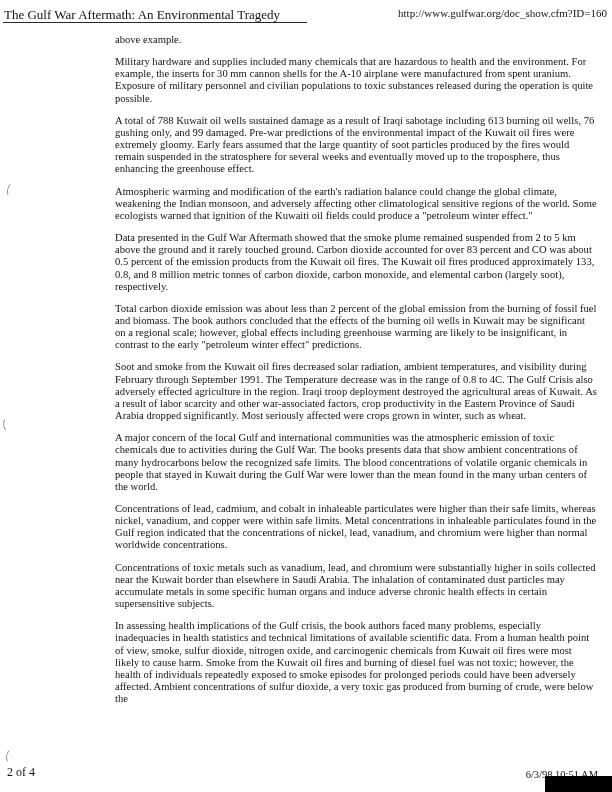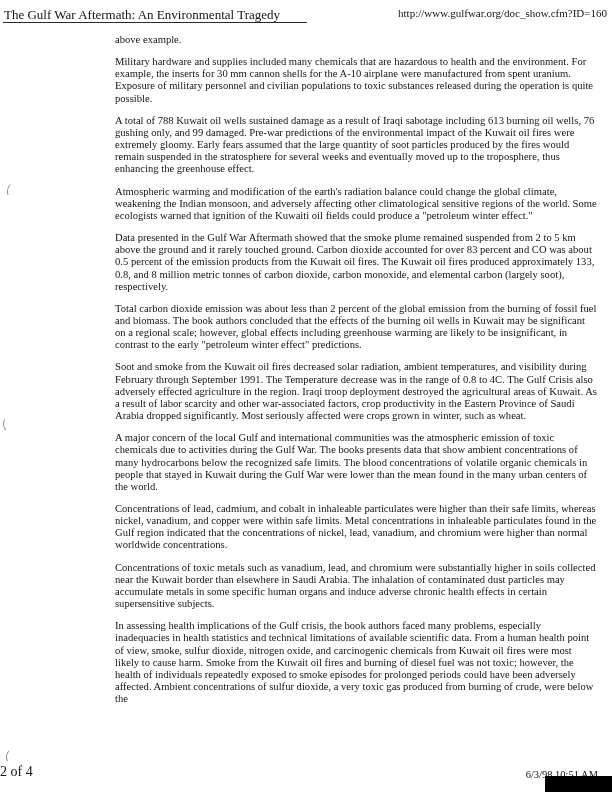--- a/index.html
+++ b/index.html
@@ -46,22 +46,22 @@
     width: 483px;
     font-size: 10.6px;
     line-height: 12.15px;
   }
   .body-text p {
     margin: 0 0 10px 0;
   }
   .footer-page {
     position: absolute;
     bottom: 12px;
-    left: 0;
-    font-size: 14px;
+    left: 7px;
+    font-size: 12px;
     font-family: Liberation Serif, serif;
   }
   .footer-time {
     position: absolute;
     bottom: 12px;
     right: 14px;
     font-size: 10.5px;
   }
   .corner-black {
     position: absolute;

